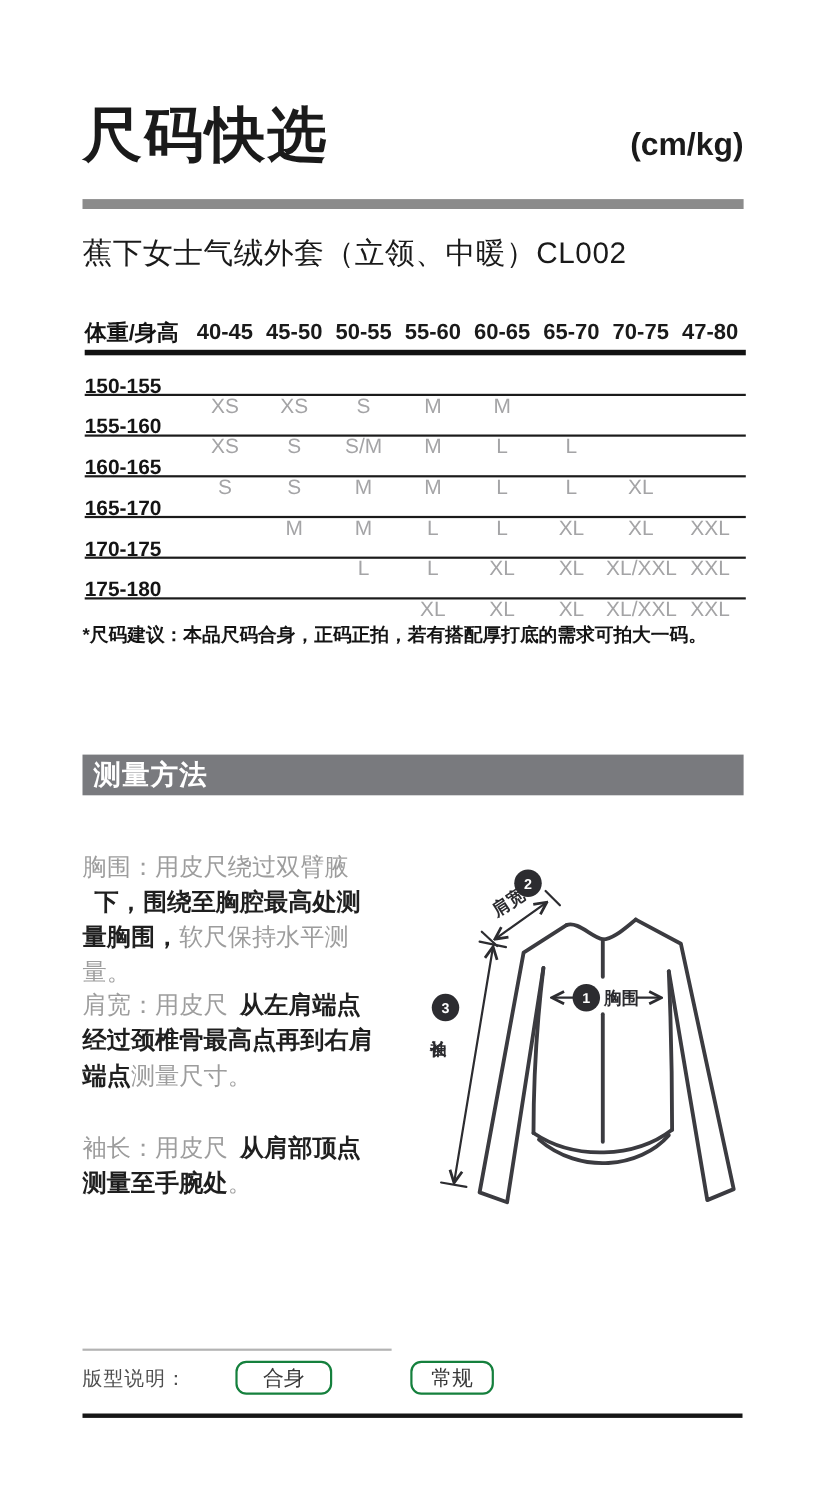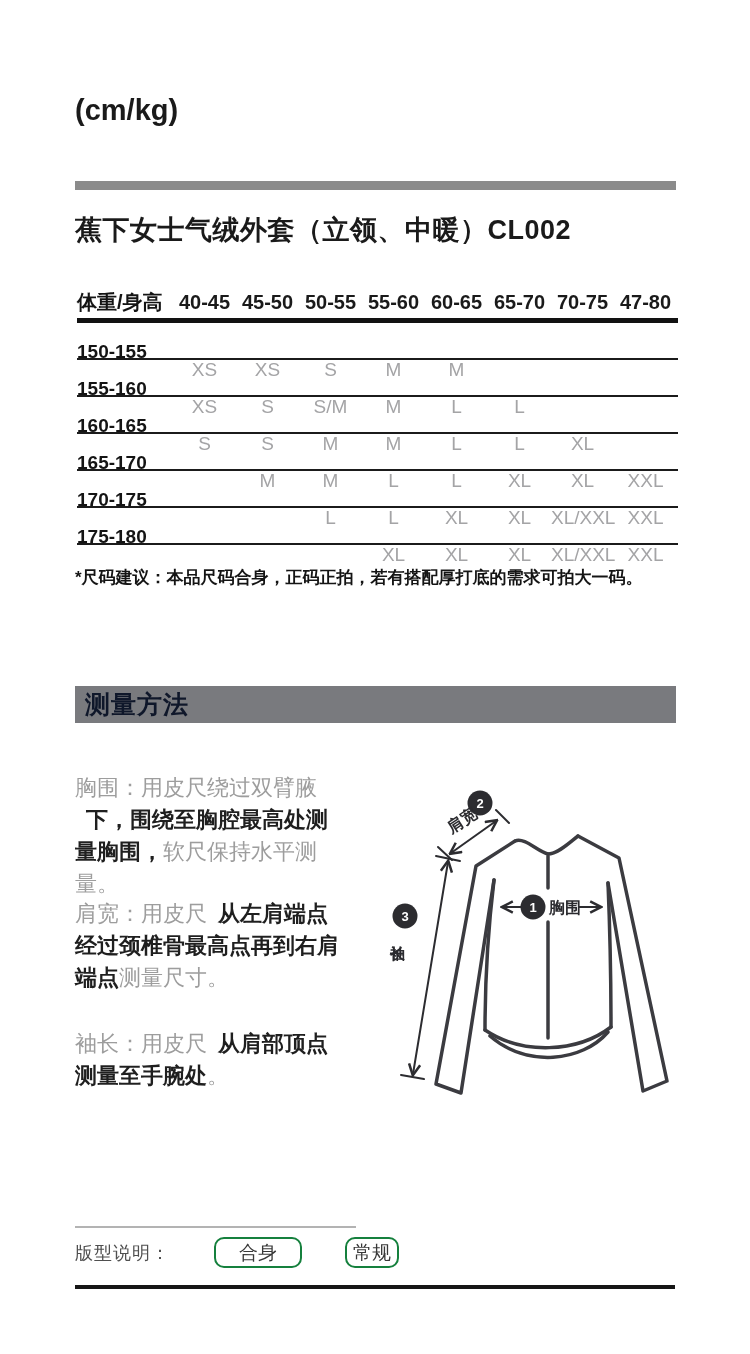--- a/index.html
+++ b/index.html
@@ -8,60 +8,61 @@
     font-family:"Liberation Sans","DejaVu Sans",sans-serif;color:#1a1a1a;
     overflow:hidden;
   }
   .abs{position:absolute;}
 
   
   .title-row{left:75px;width:601px;top:94px;display:flex;align-items:flex-end;justify-content:space-between;}
   .page-title{font-size:54px;font-weight:900;line-height:1.1;letter-spacing:2px;}
   .unit{font-size:29px;font-weight:700;padding-bottom:4px;}
   .title-bar{top:181px;left:75px;width:601px;height:9px;background:#8b8b8b;}
-  .product{top:212px;left:75px;font-size:27px;font-weight:700;letter-spacing:.5px;}
+  .product{top:212px;left:75px;font-size:27px;font-weight:400;letter-spacing:.5px;}
 
   
   .size-table{top:287px;left:77px;width:601px;}
   .thead,.trow{display:grid;grid-template-columns:96px repeat(8,63px);align-items:center;box-sizing:border-box;}
   .thead{height:36px;border-bottom:5px solid #121212;font-size:20px;font-weight:800;}
   .trow{height:37px;border-bottom:2px solid #1b1b1b;font-size:19px;}
   .cell{white-space:nowrap;}
   .corner,.rowlabel{text-align:left;font-weight:800;color:#141414;}
   .colhead{text-align:center;}
   .size{color:#a4a4a6;text-align:center;font-weight:500;margin-top:36px;}
   .note{top:566px;left:75px;font-size:17px;font-weight:700;color:#141414;}
 
   
-  .section-bar{top:686px;left:75px;width:601px;height:37px;background:#797a7e;color:#0f172a;display:flex;align-items:center;}
+  .section-bar{top:686px;left:75px;width:601px;height:37px;background:#797a7e;color:#ffffff;display:flex;align-items:center;}
   .section-bar span{font-size:25px;font-weight:700;padding-left:10px;letter-spacing:1px;}
   .measure{left:75px;width:268px;font-size:22px;line-height:32px;margin:0;font-weight:400;}
   .m1{top:772px;} .m2{top:898px;} .m3{top:1028px;}
   .g{color:#9d9d9d;}
   .b{color:#1f1f1f;font-weight:800;margin-left:11px;}
 
   
   .diagram{top:770px;left:372px;}
   .v-text{writing-mode:vertical-rl;text-orientation:upright;}
 
   
   .divider{top:1226px;left:75px;width:281px;height:2px;background:#b3b3b3;}
   .footer-row{top:1237px;left:75px;width:601px;height:31px;display:flex;align-items:center;gap:30px;}
   .footer-label{font-size:18px;color:#4f4f4f;margin-right:14px;letter-spacing:1px;}
   .fit-btn{box-sizing:border-box;height:31px;border:2px solid #15803d;border-radius:10px;background:#fff;
     display:flex;align-items:center;justify-content:center;font-size:19px;color:#383838;
     font-family:inherit;padding:0;}
   .btn-fit{width:88px;margin-right:13px;}
-  .btn-regular{width:54px;}
+  .btn-regular{width:76px;margin-left:28px;}
   .bottom-line{top:1285px;left:75px;width:600px;height:4px;background:#161616;}
 </style>
 </head>
 <body>
 
 <div class="abs title-row">
+  <div class="page-title">尺码快选</div>
   <div class="unit">(cm/kg)</div>
 </div>
 <div class="abs title-bar"></div>
 <div class="abs product">蕉下女士气绒外套（立领、中暖）CL002</div>
 
 <div class="abs size-table">
   <div class="thead">
       <div class="cell corner">体重/身高</div>
       <div class="cell colhead">40-45</div>
       <div class="cell colhead">45-50</div>

